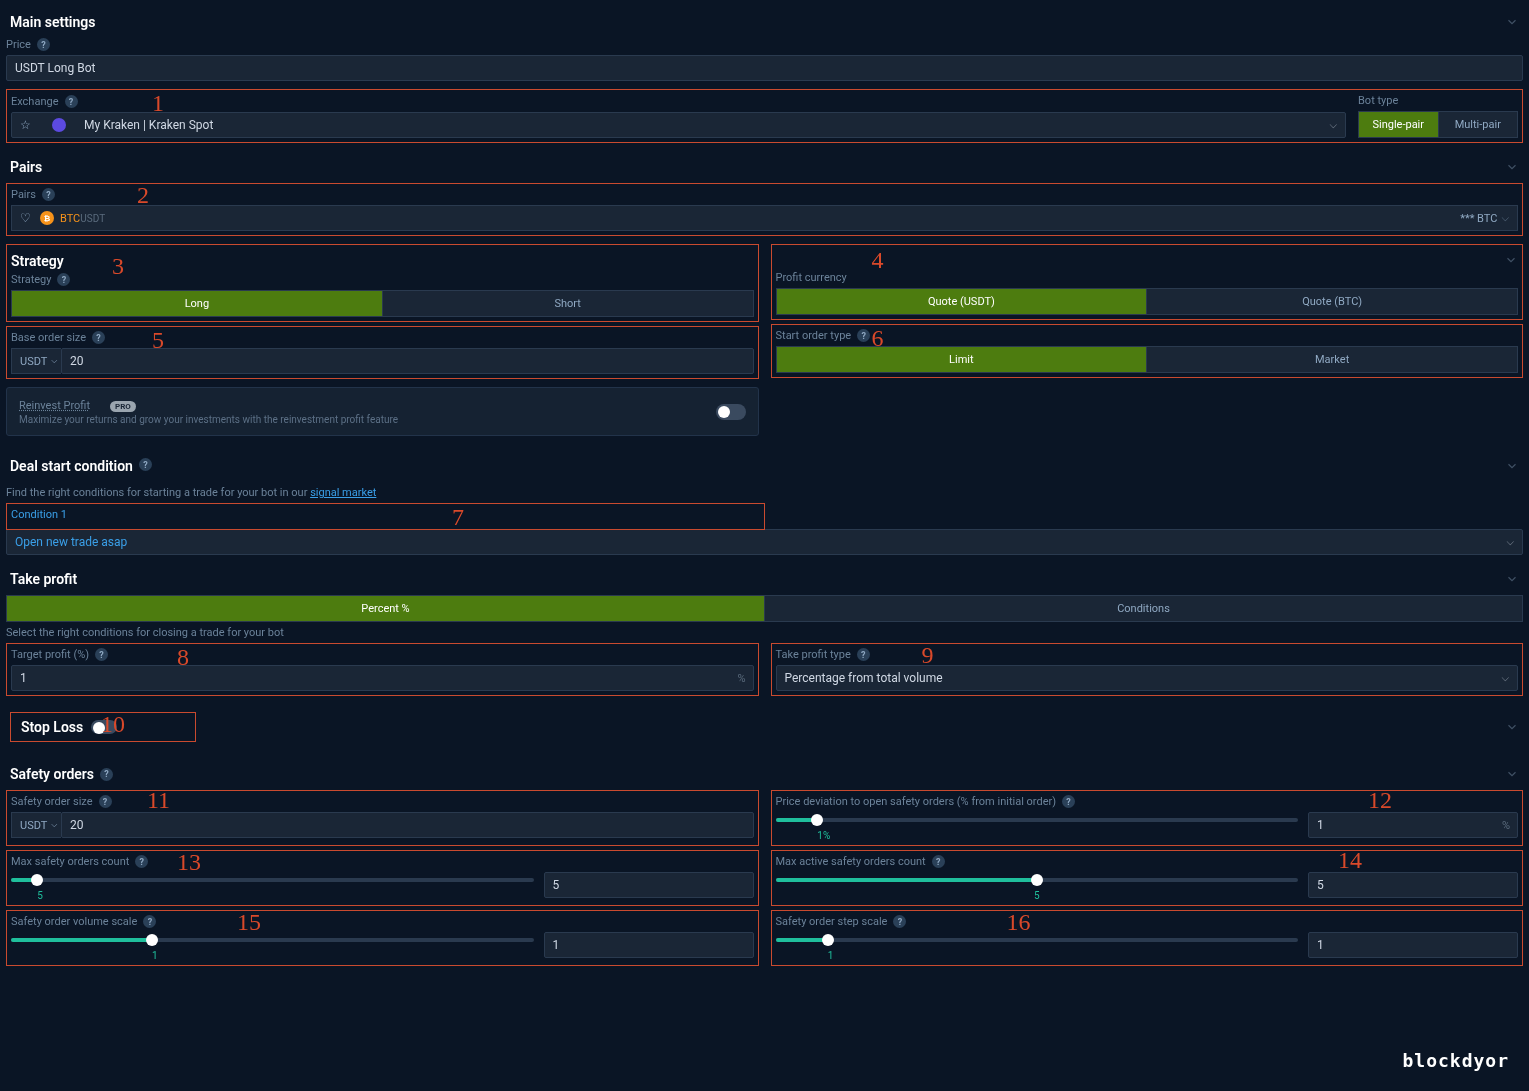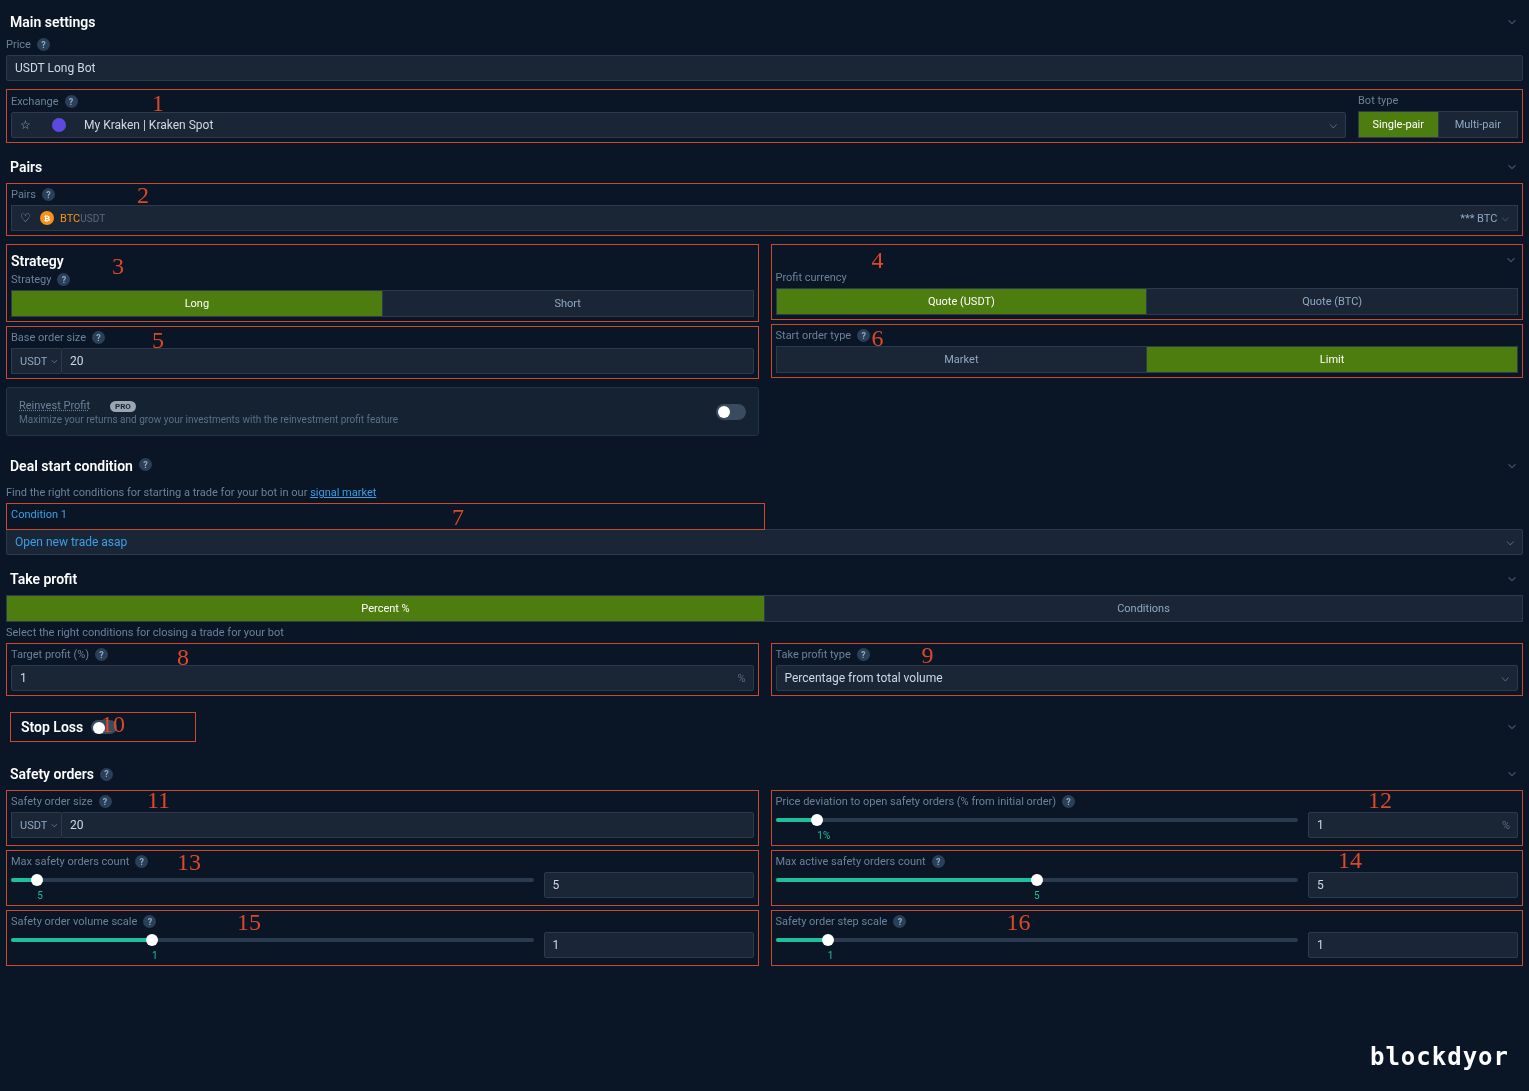--- a/index.html
+++ b/index.html
@@ -52,21 +52,21 @@
 .slider-thumb{position:absolute;width:12px;height:12px;background:#fff;border-radius:50%;transform:translateX(-50%);cursor:pointer}
 .slider-value{font-size:10px;color:#1fbf9c;text-align:center;margin-top:2px}
 .slider-wrap{display:flex;align-items:flex-start;gap:10px}
 .slider-left{flex:1}
 .pct-suffix{position:absolute;right:8px;top:50%;transform:translateY(-50%);color:#5a6b7d;font-size:11px}
 .input-with-suffix{position:relative}
 .currency-select{background:#1a2636;border:1px solid #2a3a4f;color:#8fa8c2;padding:5px 8px;font-size:11px;cursor:pointer;display:flex;align-items:center;gap:4px}
 .order-size-row{display:flex}
 .order-size-row .currency-select{border-right:none;width:50px}
 .order-size-row .input-text{flex:1}
-.watermark{position:fixed;bottom:20px;right:20px;font-size:24px;font-weight:bold;color:#fff;font-family:monospace;letter-spacing:1px;z-index:100}
+.watermark{position:fixed;bottom:20px;right:20px;font-size:18px;font-weight:bold;color:#fff;font-family:monospace;letter-spacing:1px;z-index:100}
 </style>
 </head>
 <body>
 
 <div class="section">
   <div class="section-header">
     <div class="section-title">Main settings</div>
     <div class="chevron-icon"><svg viewBox="0 0 24 24" fill="none" stroke="#8fa8c2" stroke-width="2">
           <polyline points="6 9 12 15 18 9"></polyline>
         </svg></div>
@@ -190,22 +190,22 @@
         <div class="btn-seg">Quote (BTC)</div>
       </div>
     </div>
     <div class="highlight-box" style="margin-top:4px;position:relative">
       <span class="annotation-num" style="top:0px;left:100px">6</span>
       <div class="label-row">
         <span class="field-label">Start order type</span>
         <span class="help-icon">?</span>
       </div>
       <div class="btn-group">
+        <div class="btn-seg active">Limit</div>
         <div class="btn-seg">Market</div>
-        <div class="btn-seg active">Limit</div>
       </div>
     </div>
   </div>
 </div>
 
 <div class="section" style="margin-top:14px">
   <div class="section-header">
     <div style="display:flex;gap:6px">
       <div class="section-title">Deal start condition</div>
       <span class="help-icon">?</span>

